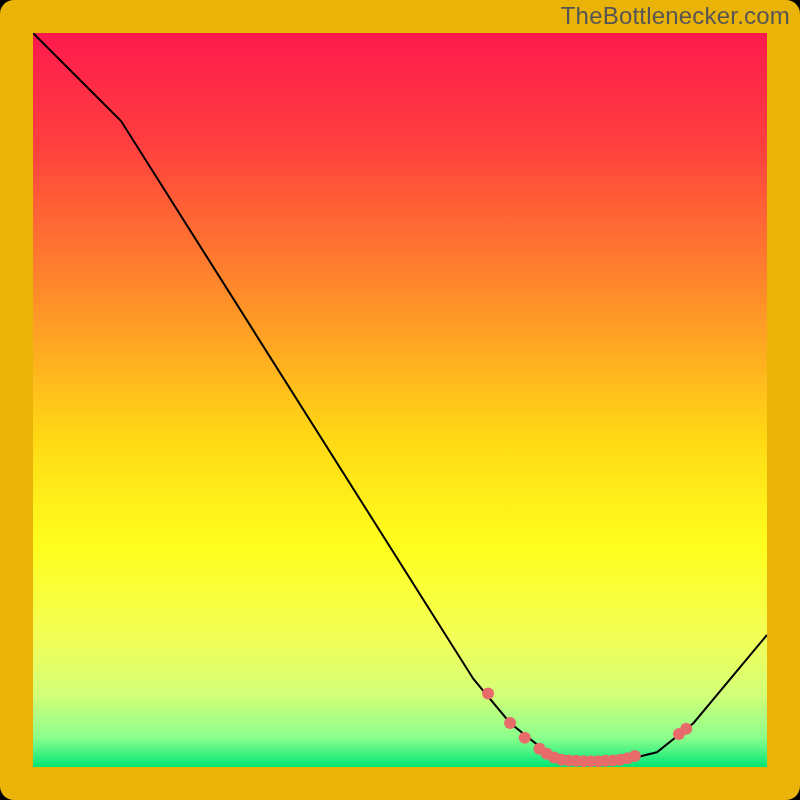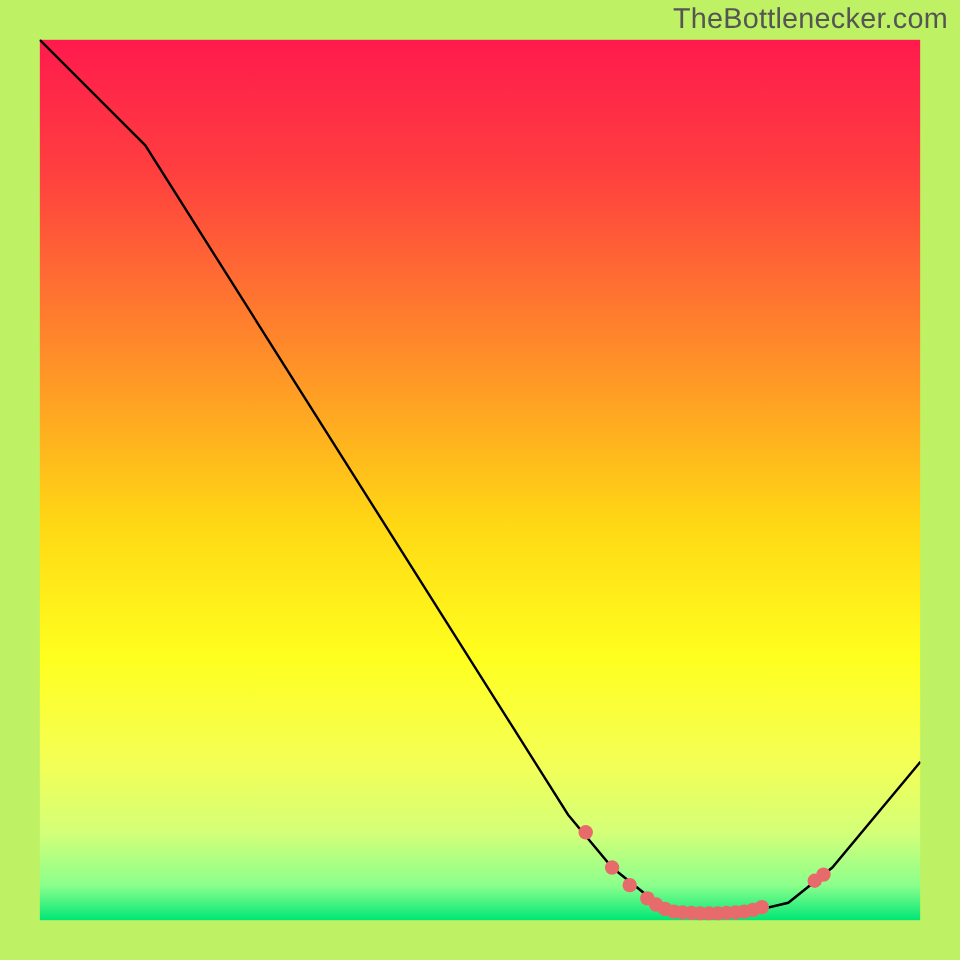--- a/index.html
+++ b/index.html
@@ -8,21 +8,22 @@
     width: 800px;
     height: 800px;
     background: #000;
     font-family: Arial, Helvetica, sans-serif;
     overflow: hidden;
   }
   .frame {
     position: relative;
     width: 800px;
     height: 800px;
-    background: #bef264;
+    background: #eab308;
+    border-radius: 14px;
   }
   .watermark {
     position: absolute;
     top: 2px;
     right: 10px;
     color: #555;
     font-size: 24px;
     font-weight: 500;
     letter-spacing: 0.2px;
     user-select: none;

